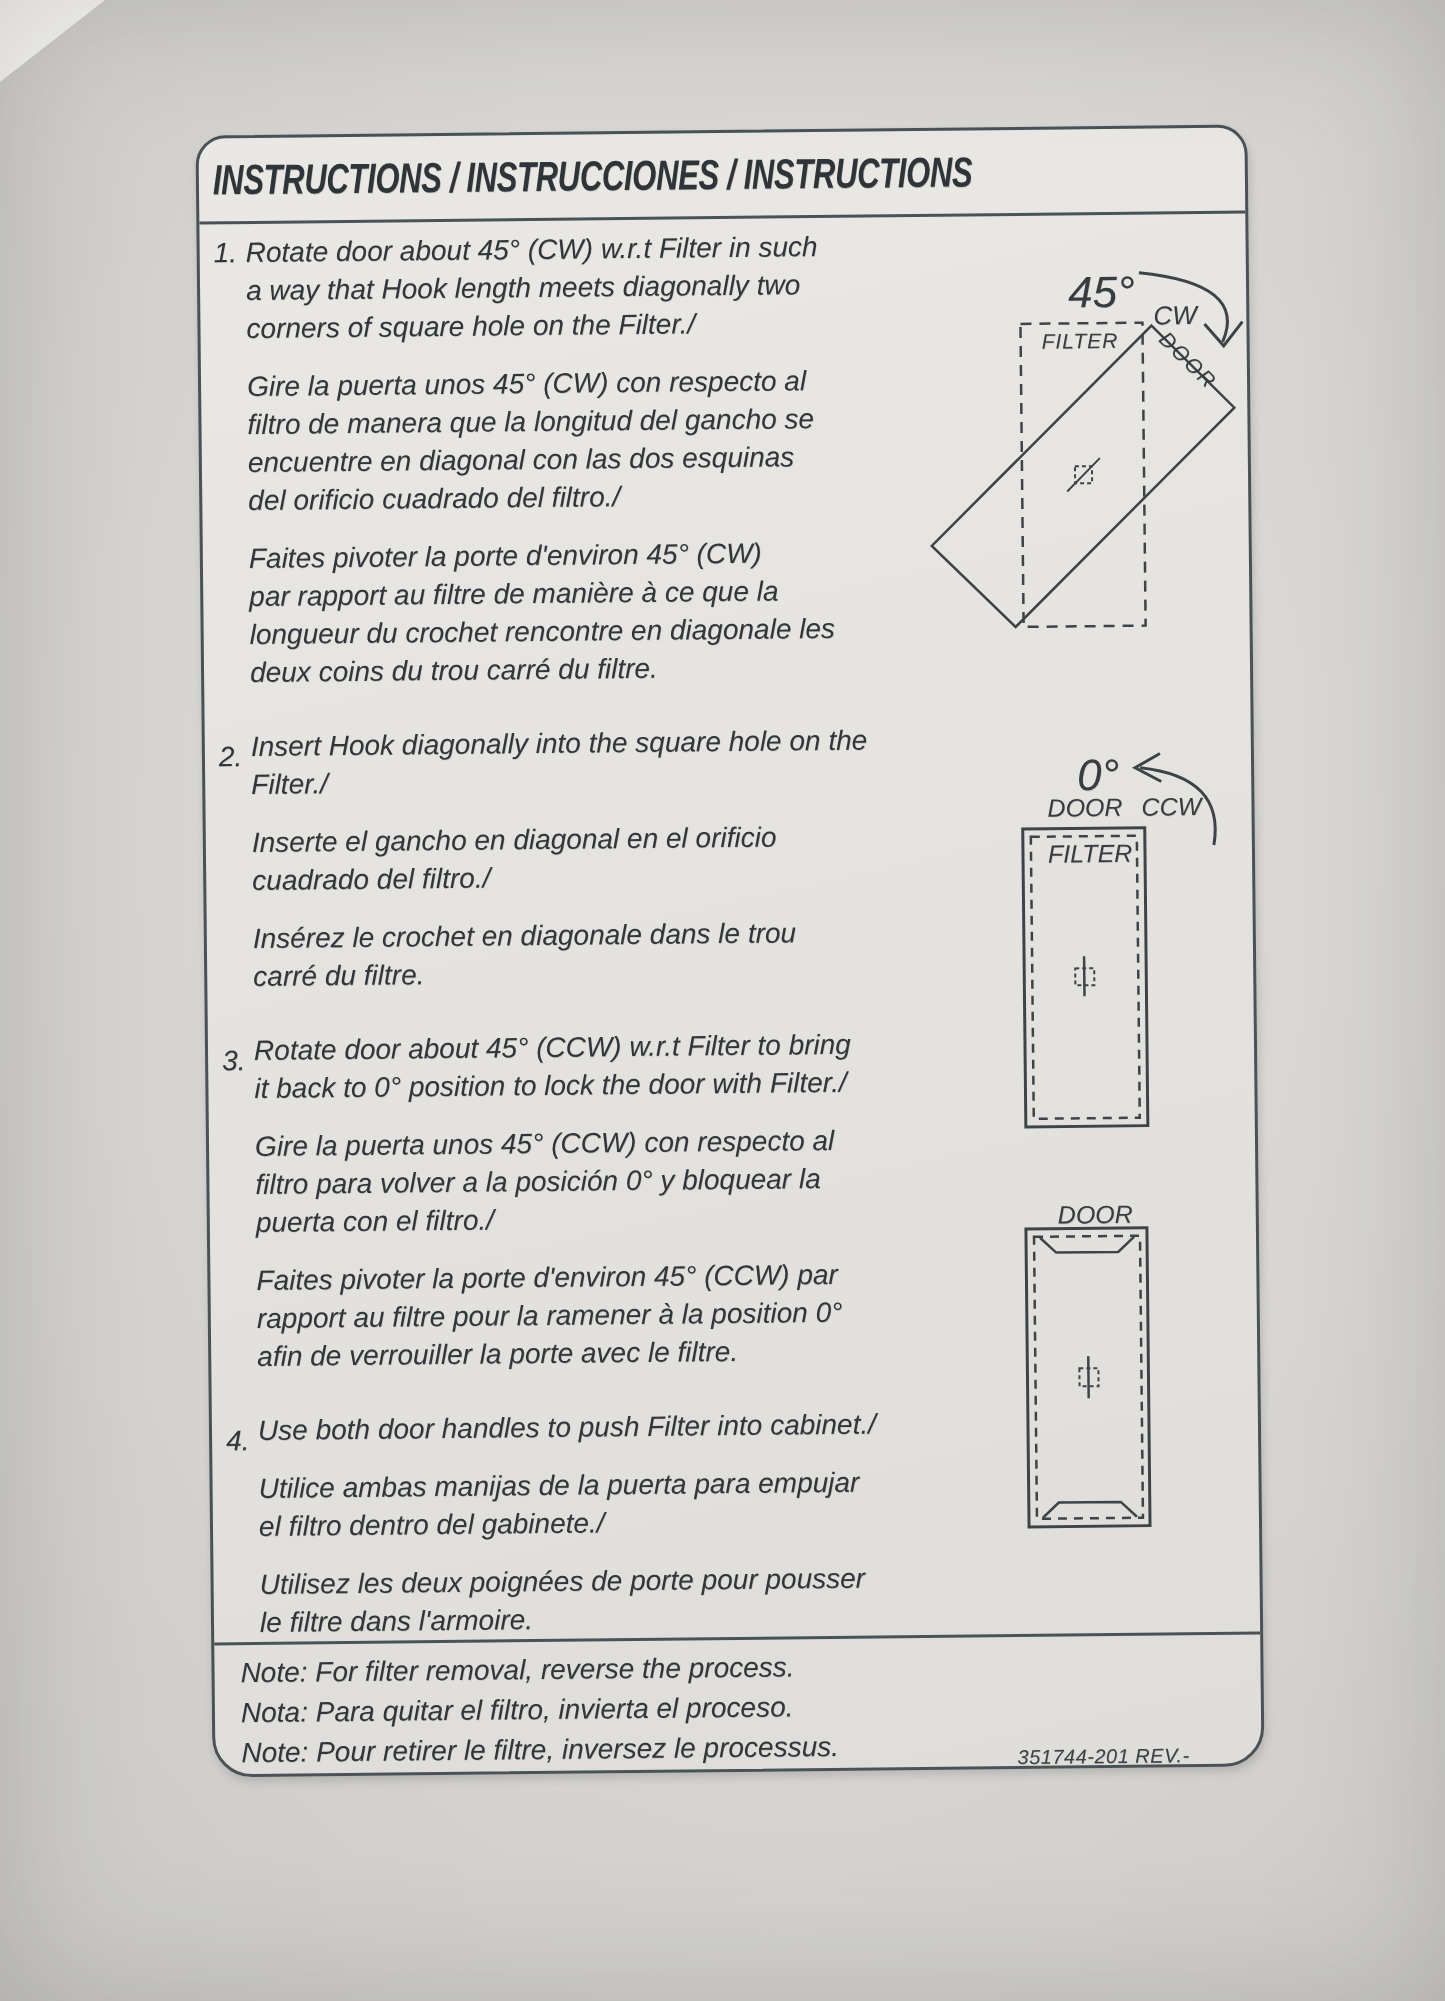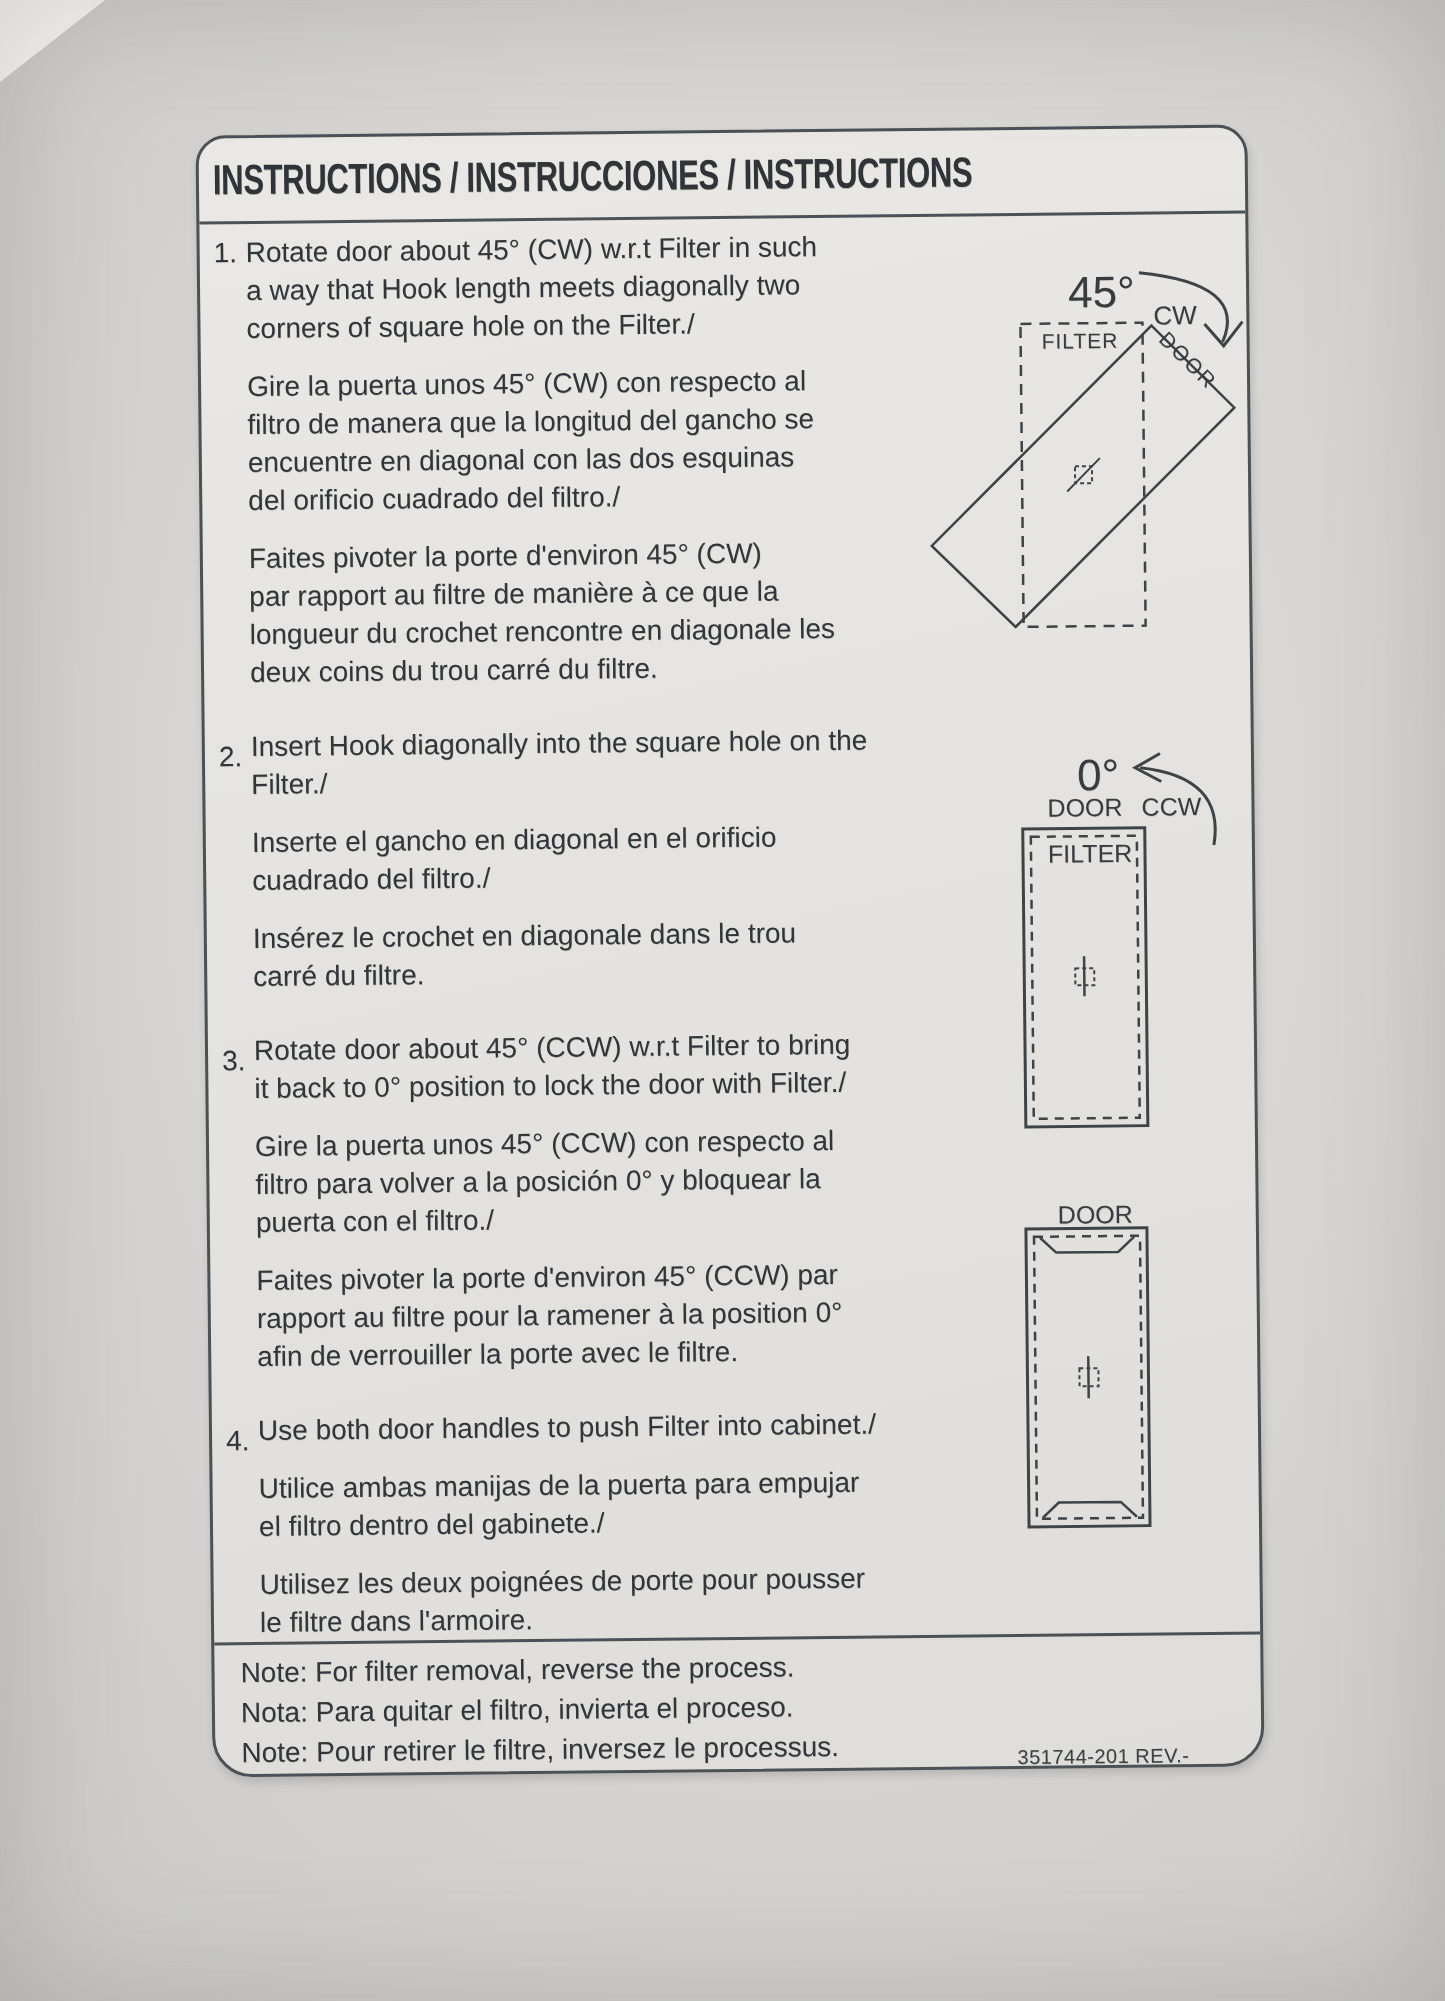--- a/index.html
+++ b/index.html
@@ -4,20 +4,21 @@
 <style>
   html,body{margin:0;padding:0;}
   body{
     width:1445px;height:2001px;overflow:hidden;position:relative;
     background:#d4d3d1;
     font-family:"Liberation Sans","DejaVu Sans",sans-serif;
   }
   .photo{
     position:absolute;inset:0;
     background:radial-gradient(ellipse at 55% 42%, #deddda 0%, #d7d6d3 50%, #c9c8c6 100%);
+    font-style:italic;
   }
   .photo::after{
     content:"";position:absolute;inset:0;pointer-events:none;
     box-shadow:inset 0 0 140px rgba(80,78,74,0.22);
   }
   .photo-corner{
     position:absolute;left:0;top:0;width:150px;height:110px;
     background:#f7f6f3;
     clip-path:polygon(0 0, 105px 0, 0 82px);
   }

